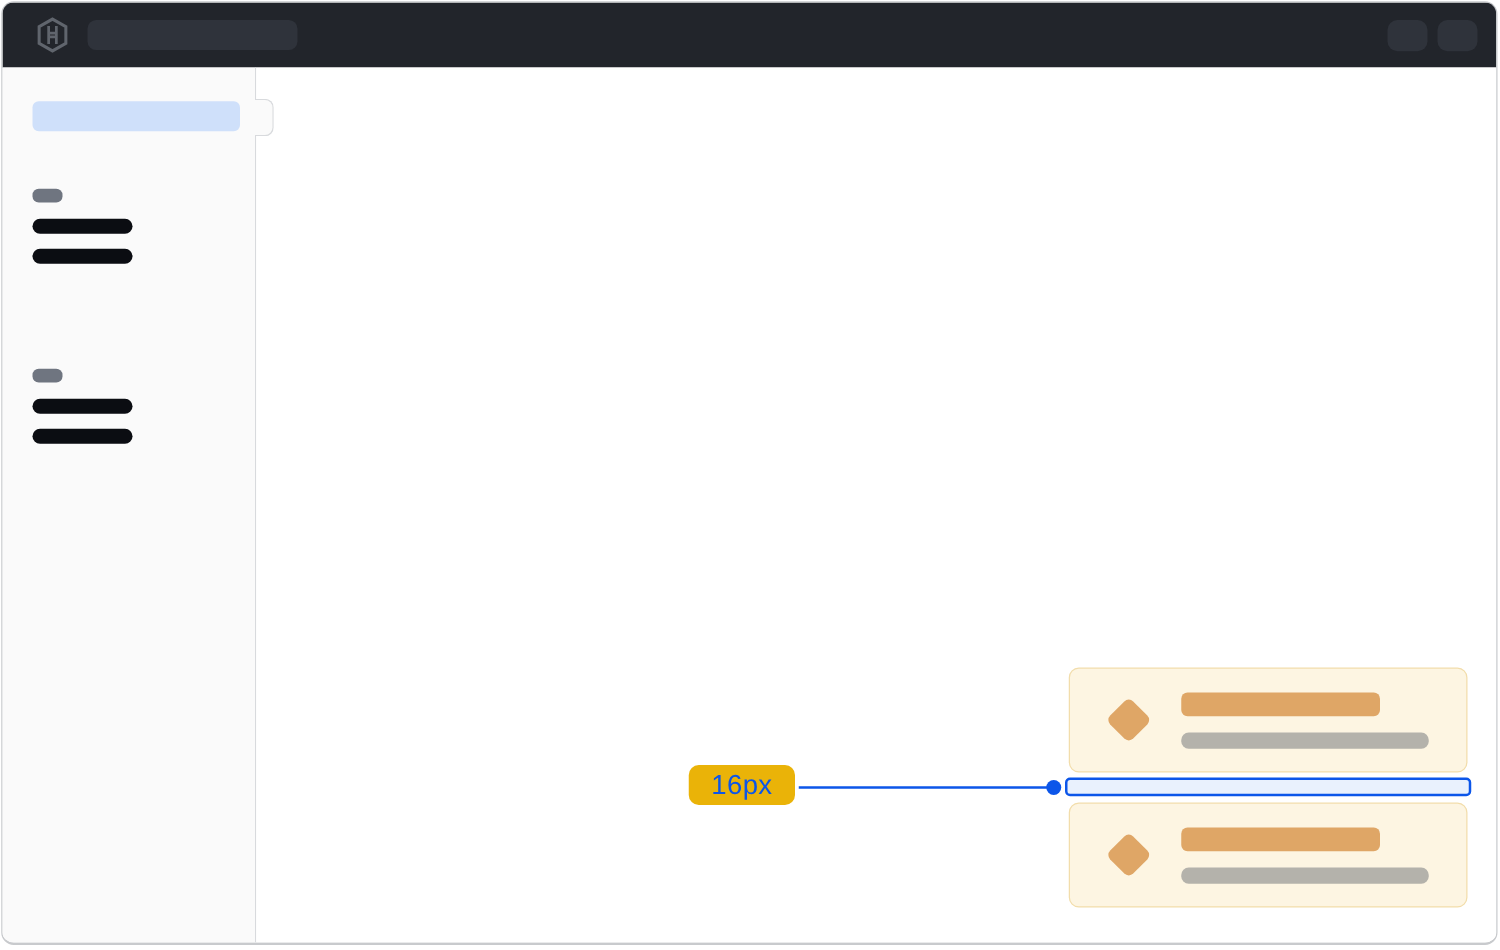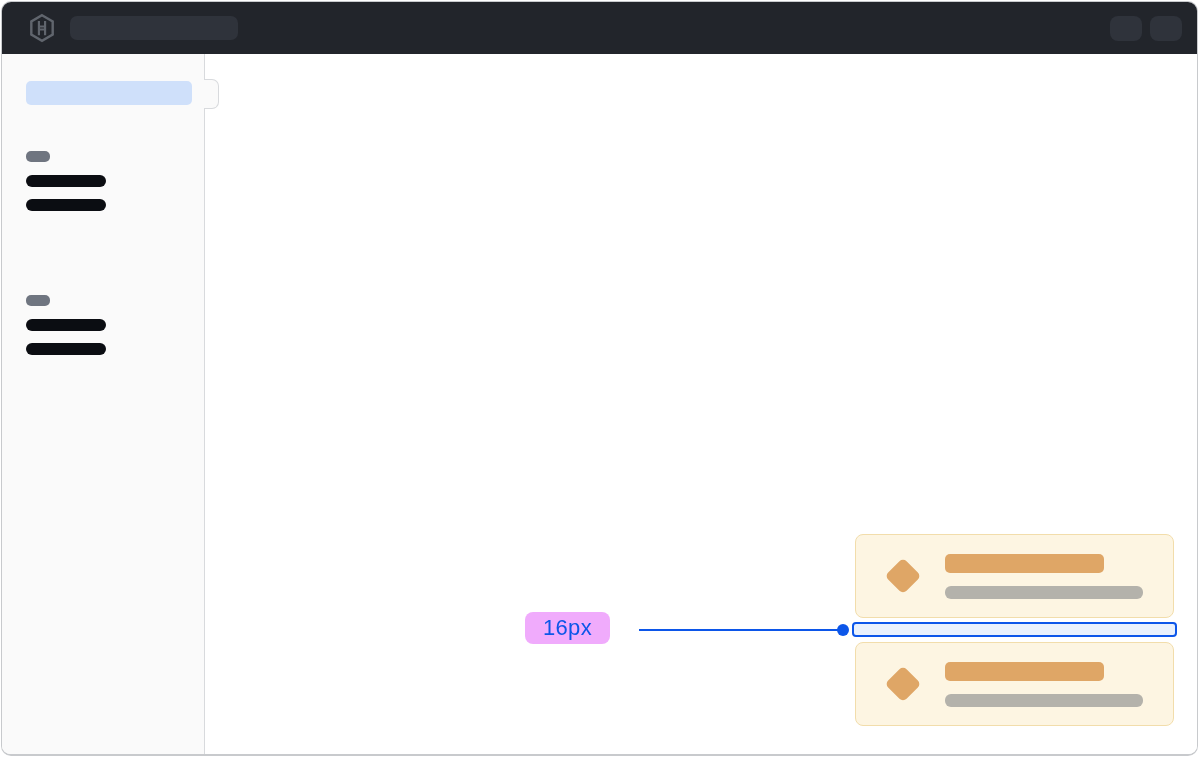--- a/index.html
+++ b/index.html
@@ -93,22 +93,22 @@
   }
   .conn-line {
     position: absolute; left: 637px; top: 627px; width: 205px; height: 2px;
     background: #0c56e9;
   }
   .conn-dot {
     position: absolute; left: 835px; top: 622px; width: 12px; height: 12px;
     border-radius: 50%; background: #0c56e9;
   }
   .pill {
-    position: absolute; left: 523px; top: 610px; width: 85px; height: 32px;
-    background: #f0abfc; border-radius: 8px;
+    position: absolute; left: 549px; top: 610px; width: 85px; height: 32px;
+    background: #eab308; border-radius: 8px;
     color: #0c56e9; font-size: 22px; font-weight: 500; letter-spacing: 0.3px;
     display: flex; align-items: center; justify-content: center;
   }
 </style>
 </head>
 <body>
 
 <div class="window">
 
   <div class="header">

